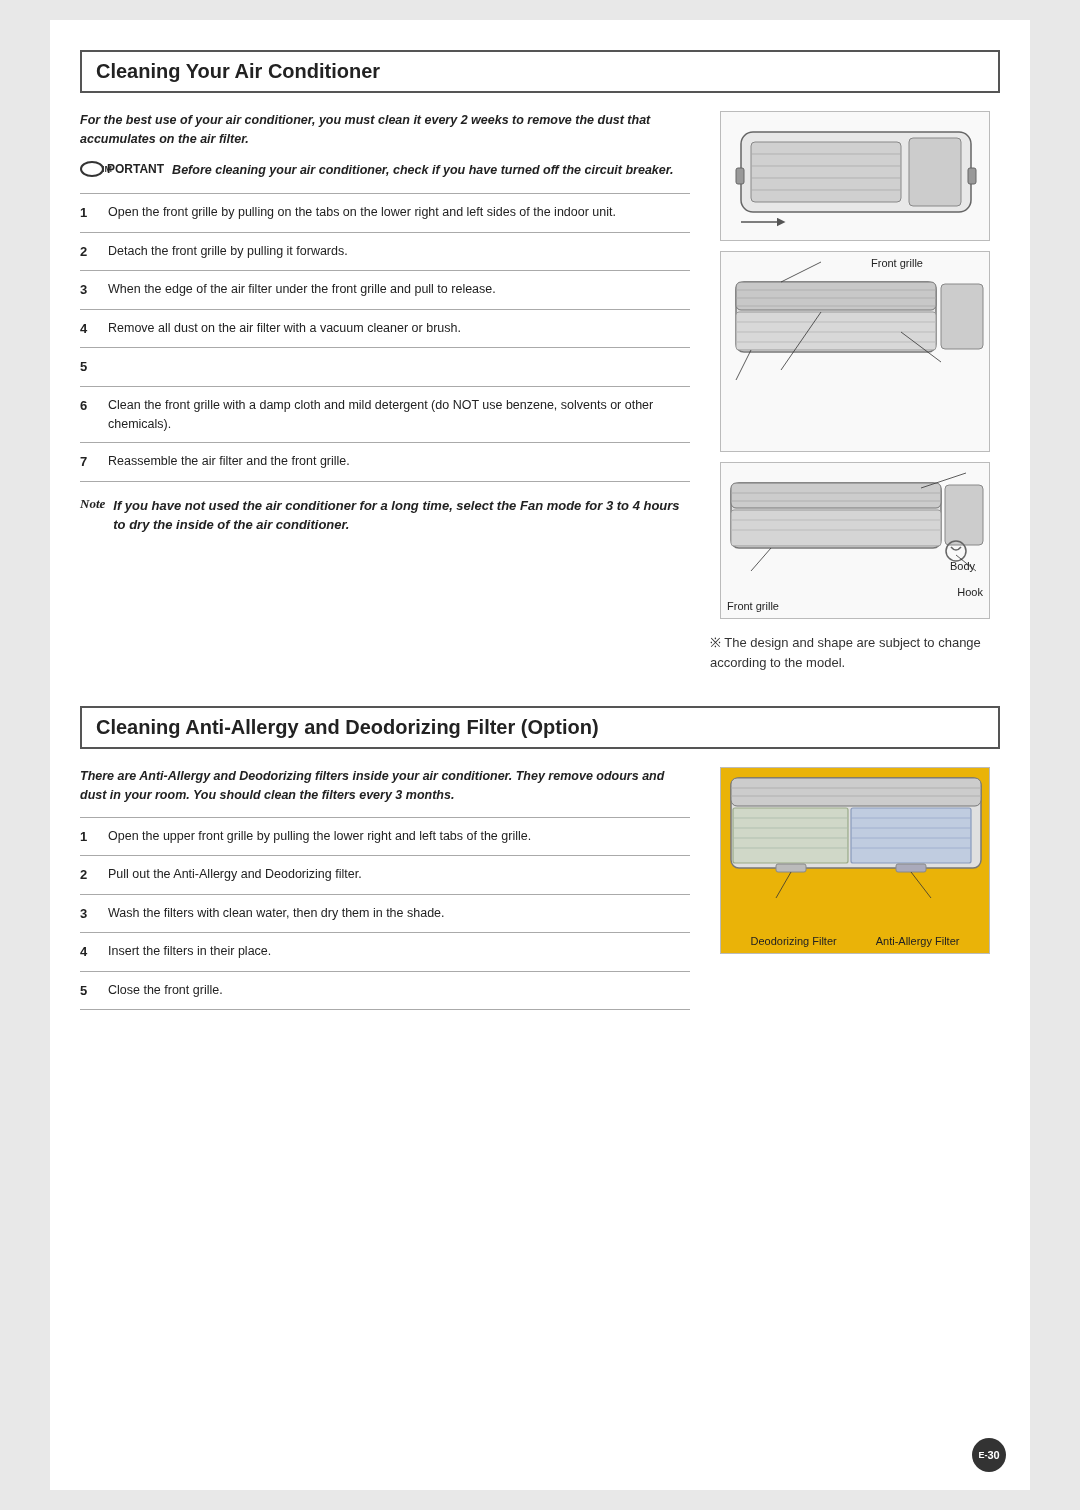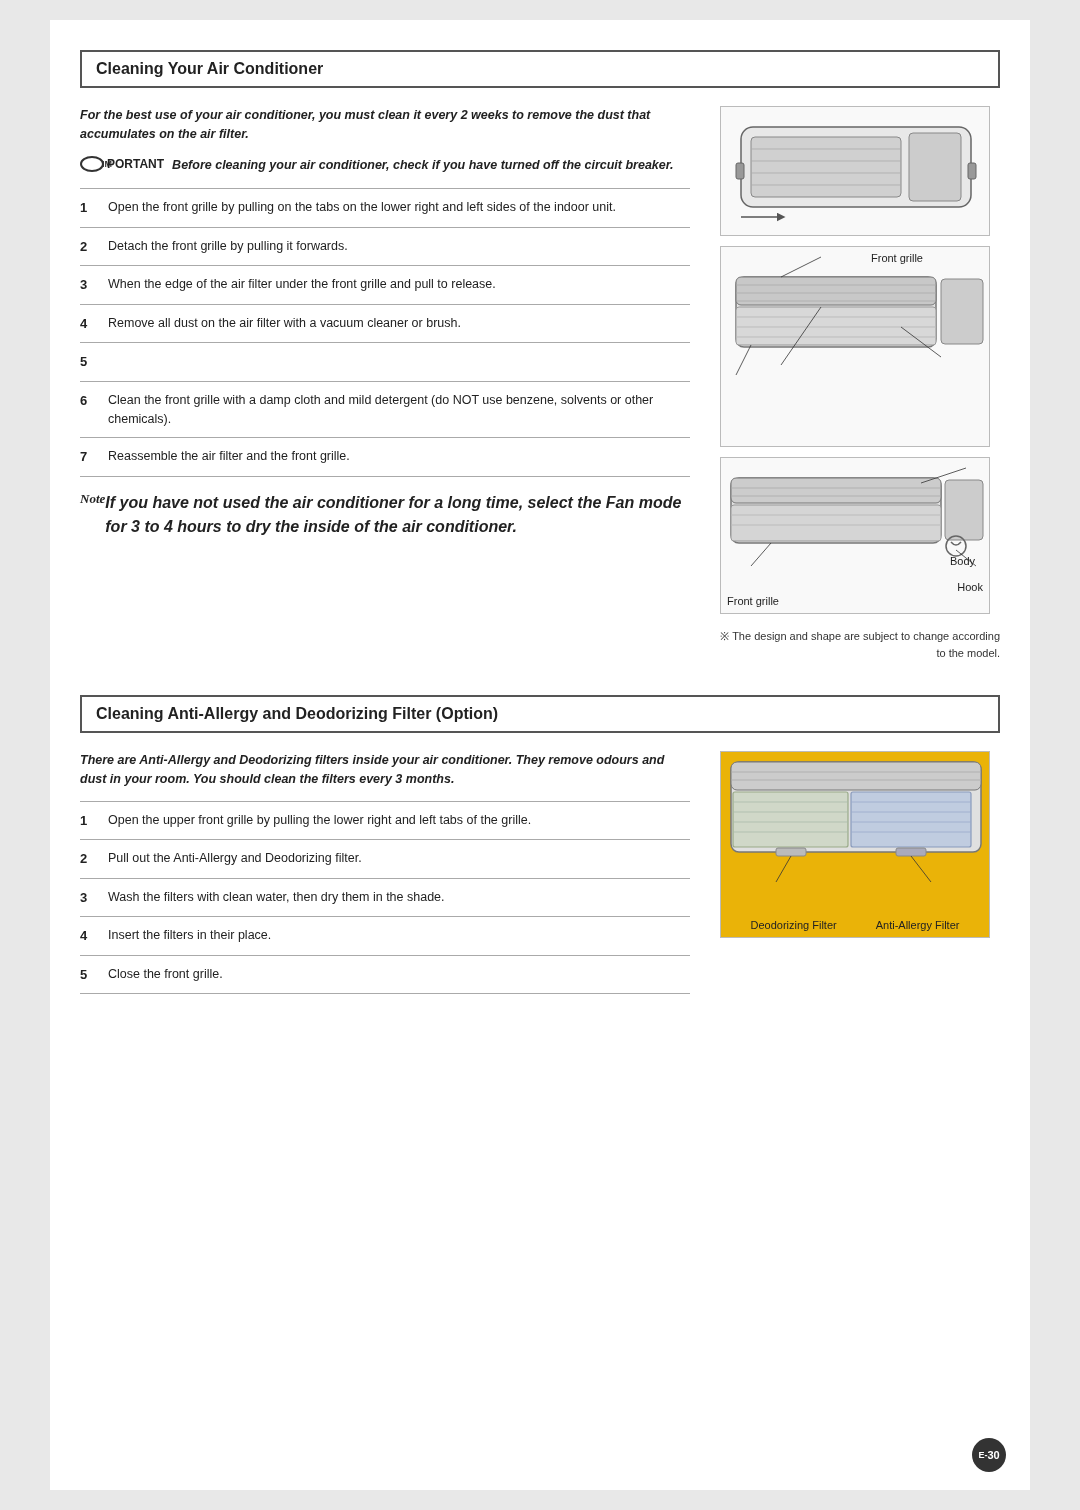--- a/index.html
+++ b/index.html
@@ -19,21 +19,21 @@
       background: #fff;
       width: 980px;
       min-height: 1470px;
       padding: 30px 30px 40px 30px;
       position: relative;
     }
     
     .section-title {
       border: 2px solid #555;
       padding: 8px 14px;
-      font-size: 16px;
+      font-size: 20px;
       font-weight: bold;
       margin-bottom: 18px;
       display: inline-block;
       width: 100%;
     }
     .section-title.second {
       margin-top: 20px;
     }
     
     .content-area {
@@ -116,48 +116,49 @@
       min-width: 18px;
       font-size: 13px;
     }
     .step-text {
       flex: 1;
     }
     
     .note-block {
       display: flex;
       align-items: flex-start;
+      gap: 8px;
       margin-top: 6px;
       padding: 8px 0;
     }
     .note-tag {
       font-style: italic;
       font-weight: bold;
       font-size: 13px;
       white-space: nowrap;
       font-family: Georgia, serif;
     }
     .note-text {
       font-style: italic;
       font-weight: bold;
-      font-size: 16px;
+      font-size: 13px;
       line-height: 1.5;
     }
     
     .ac-diagram {
       width: 270px;
       height: 130px;
       background: #f9f9f9;
       border: 1px solid #bbb;
       position: relative;
     }
     .design-note {
-      font-size: 11px;
+      font-size: 13px;
       color: #333;
-      text-align: right;
+      text-align: left;
       line-height: 1.5;
       padding: 4px 0;
     }
     
     .page-num {
       position: absolute;
       bottom: 18px;
       right: 24px;
       background: #333;
       color: #fff;

